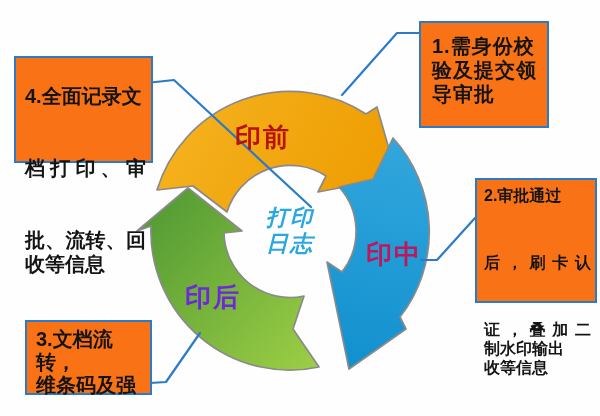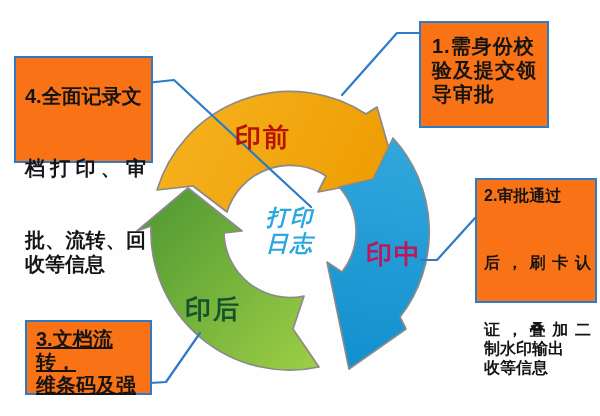--- a/index.html
+++ b/index.html
@@ -10,40 +10,40 @@
   }
   .stage svg{position:absolute;left:0;top:0;}
 
   
   .arc-label{
     position:absolute;font-size:26px;font-weight:bold;letter-spacing:2px;
     white-space:nowrap;line-height:1;
   }
   .lbl-pre {left:235px;top:124px;color:#b81300;}
   .lbl-mid {left:366px;top:241px;color:#be185d;}
-  .lbl-post{left:185px;top:284px;color:#14532d;margin-top:12px;}
+  .lbl-post{left:185px;top:284px;color:#6d28d9;}
 
   
   .center-label{
     position:absolute;left:235px;top:205px;width:110px;text-align:center;
     font-size:22px;font-weight:bold;letter-spacing:2px;line-height:1.16;
     color:#2aa7df;
     font-style:italic;
   }
 
   
   .callout{
     position:absolute;box-sizing:border-box;background:#f97316;
     border:2.5px solid #2b7bc7;color:#141414;font-weight:bold;
   }
   .callout .ln{display:block;}
   .jl{text-align:justify;text-align-last:justify;margin-top:48px;}
   .c1{left:419px;top:21px; width:130px;height:107px;padding:11px 4px 0 11px;font-size:20px;line-height:1.2;letter-spacing:1px;}
   .c2{left:475px;top:178px;width:122px;height:125px;padding:7px 4px 0 7px; font-size:16px;line-height:1.18;}
-  .c3{left:25px; top:320px;width:127px;height:75px; padding:6px 4px 0 9px; font-size:20px;line-height:1.15;text-decoration:underline;}
+  .c3{left:25px; top:320px;width:127px;height:75px; padding:6px 4px 0 9px; font-size:20px;line-height:1.15;}
   .c4{left:14px;  top:56px; width:139px;height:107px;padding:26px 5px 0 9px; font-size:20px;line-height:1.2;}
 </style>
 </head>
 <body>
 
 <div class="stage">
 
   <svg width="600" height="416" viewBox="0 0 600 416">
     <defs>
       <linearGradient id="gradOrange" gradientUnits="userSpaceOnUse" x1="175" y1="95" x2="390" y2="200">

